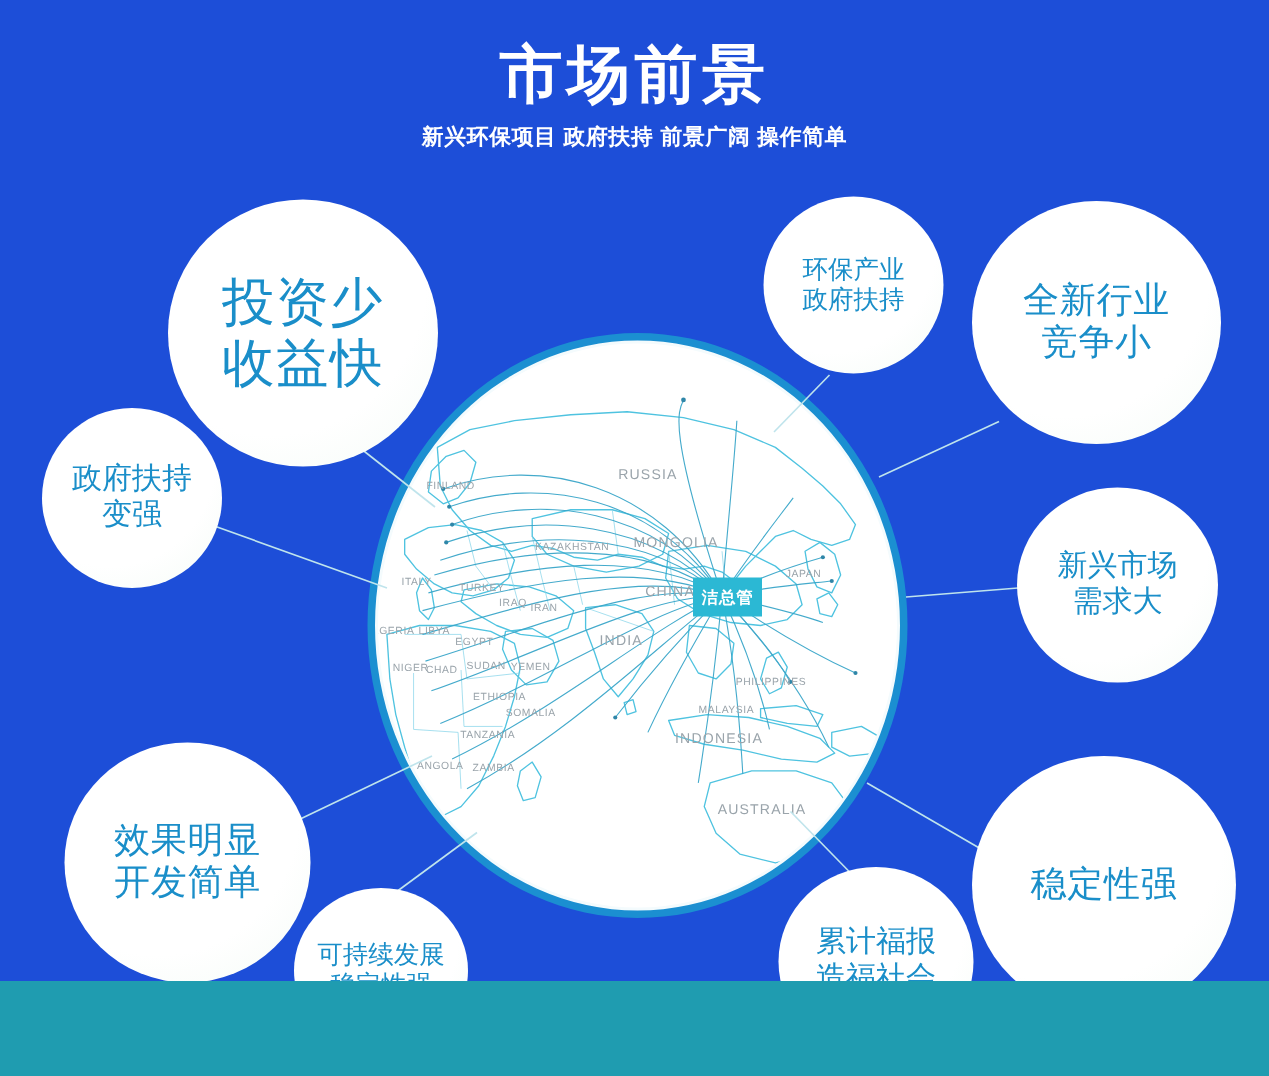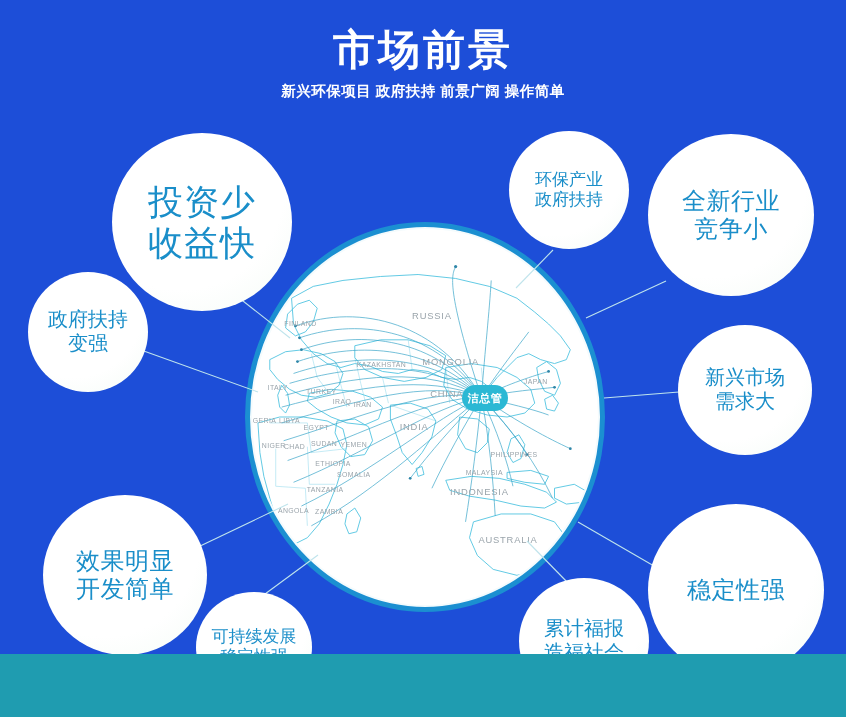--- a/index.html
+++ b/index.html
@@ -88,21 +88,20 @@
     height: 26px;
     background: #2bb8d4;
     display: flex;
     align-items: center;
     justify-content: center;
     color: #ffffff;
     font-size: 11px;
     font-weight: 700;
     letter-spacing: 0.5px;
     z-index: 6;
-    border-radius: 13px;
   }
 
   
   #connectors {
     position: absolute;
     inset: 0;
     width: 846px;
     height: 717px;
     z-index: 15;
     pointer-events: none;

